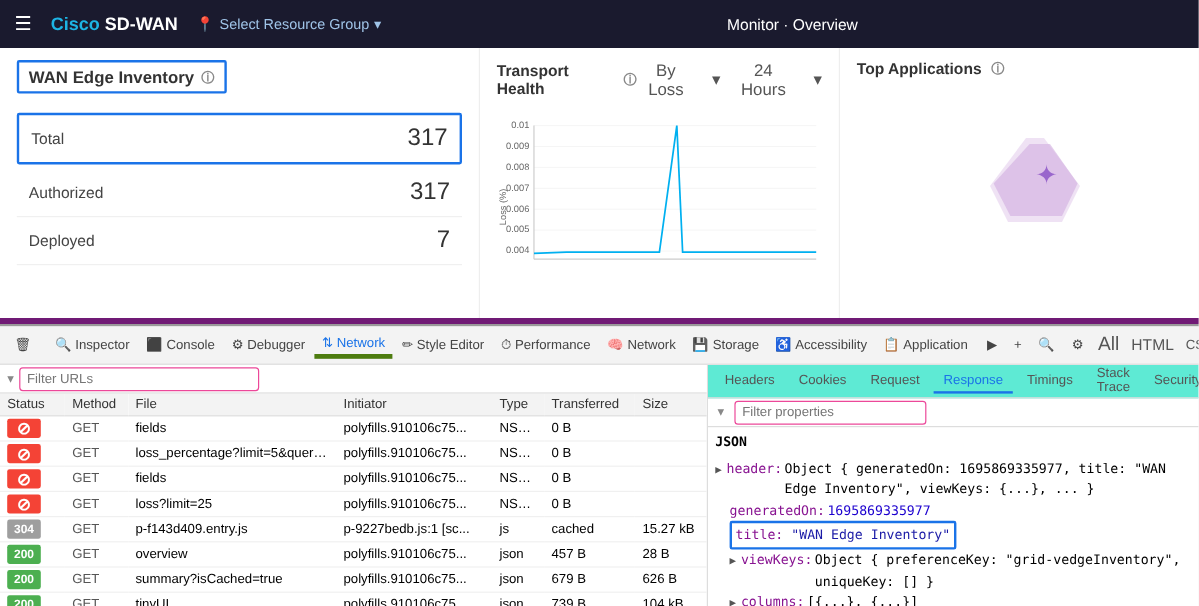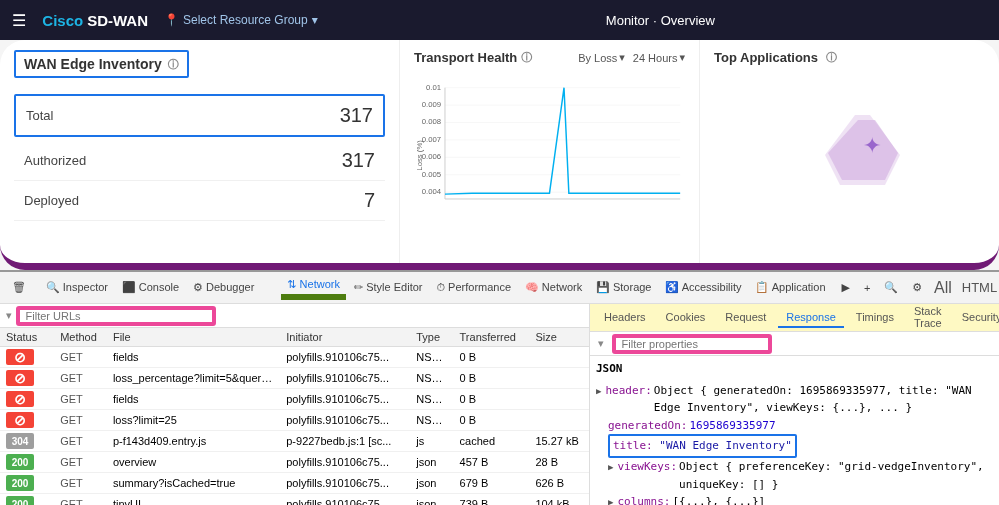--- a/index.html
+++ b/index.html
@@ -20,22 +20,21 @@
     .nav-logo .sdwan { color: #fff; }
     .nav-resource { color: #a0c4e8; font-size: 12px; display: flex; align-items: center; gap: 4px; cursor: pointer; }
     .nav-title { margin-left: auto; color: #ccc; font-size: 13px; margin-right: auto; }
     .nav-title span { color: #fff; }
 
     
     .main-content {
       display: flex;
       height: 230px;
       background: #fff;
-      border-bottom: 7px solid #701a75;
-      border-radius: 25px;
+      border-bottom: 5px solid #701a75;
     }
 
     
     .wan-panel {
       width: 400px;
       padding: 10px 14px;
       border-right: 1px solid #eee;
     }
     .wan-panel-header {
       display: flex;
@@ -74,21 +73,21 @@
       border-right: 1px solid #eee;
     }
     .panel-header {
       display: flex;
       align-items: center;
       justify-content: space-between;
       margin-bottom: 8px;
     }
     .panel-title { font-size: 13px; font-weight: 600; color: #333; display: flex; align-items: center; gap: 4px; }
     .panel-controls { display: flex; gap: 8px; }
-    .ctrl-btn { font-size: 11px; color: #555; cursor: pointer; display: flex; align-items: center; gap: 2px; border: none; background: none; }
+    .ctrl-btn { font-size: 14px; color: #555; cursor: pointer; display: flex; align-items: center; gap: 14px; border: none; background: none; }
     
     
     .chart-area { height: 160px; position: relative; }
     .chart-svg { width: 100%; height: 100%; }
 
     
     .top-apps-panel {
       flex: 1;
       padding: 10px 14px;
     }
@@ -120,25 +119,25 @@
       gap: 3px;
       padding: 3px 6px;
       font-size: 11px;
       color: #444;
       cursor: pointer;
       border-radius: 3px;
       white-space: nowrap;
       border: none;
       background: none;
     }
-    .devtools-icon-btn.network-active { border-bottom: 6px solid #4d7c0f; color: #1a73e8; border-radius: 0; margin-left: 19px; }
+    .devtools-icon-btn.network-active { border-bottom: 4px solid #4d7c0f; color: #1a73e8; border-radius: 0; }
     .devtools-sep { width: 1px; height: 20px; background: #ccc; margin: 0 2px; }
     .filter-input {
       height: 20px;
-      border: 4px solid #ec4899;
+      border: 1px solid #ec4899;
       border-radius: 3px;
       padding: 0 6px;
       font-size: 11px;
       width: 120px;
     }
 
     
     .devtools-body {
       display: flex;
       flex: 1;
@@ -197,21 +196,21 @@
       flex: 1;
       display: flex;
       flex-direction: column;
       background: #fff;
       overflow: hidden;
     }
     .right-toolbar {
       display: flex;
       align-items: center;
       height: 28px;
-      background: #fef9c3;
+      background: #5eead4;
       border-bottom: 1px solid #ddd;
       padding: 0 6px;
       gap: 4px;
     }
     .right-tab {
       padding: 3px 8px;
       font-size: 11px;
       color: #555;
       cursor: pointer;
       border-bottom: 2px solid transparent;

